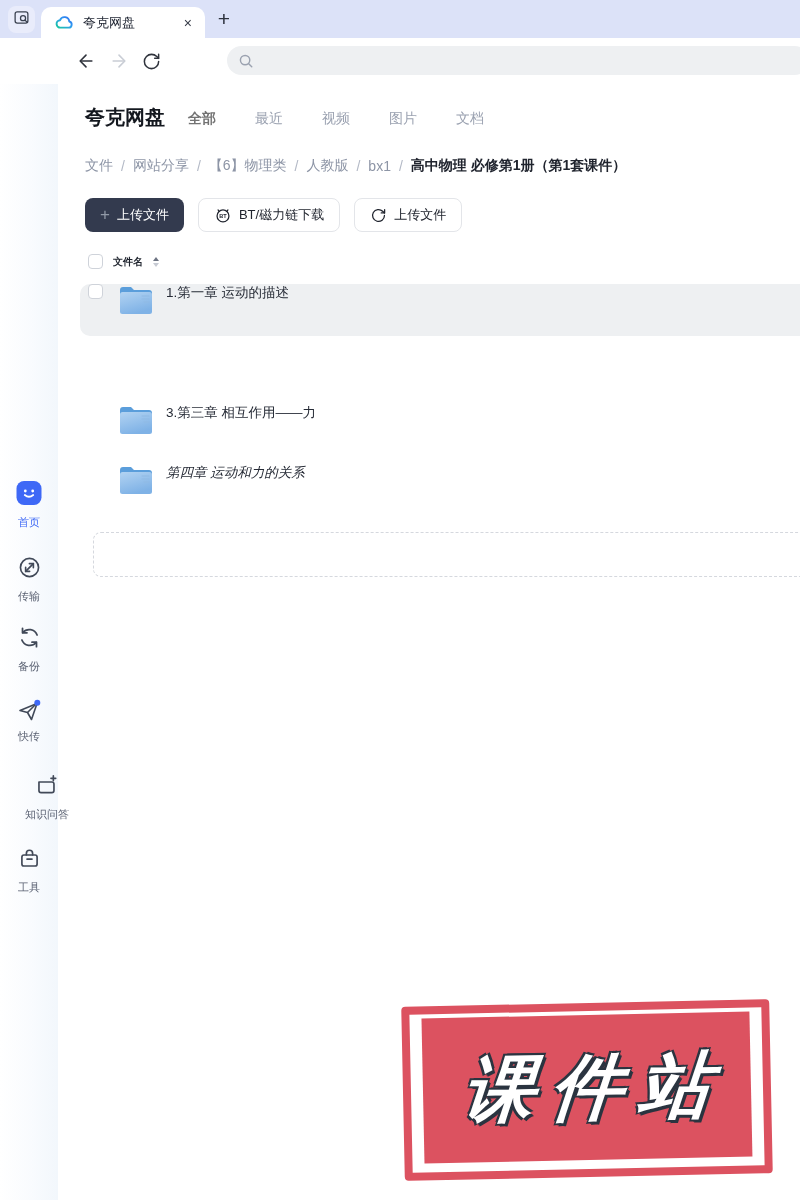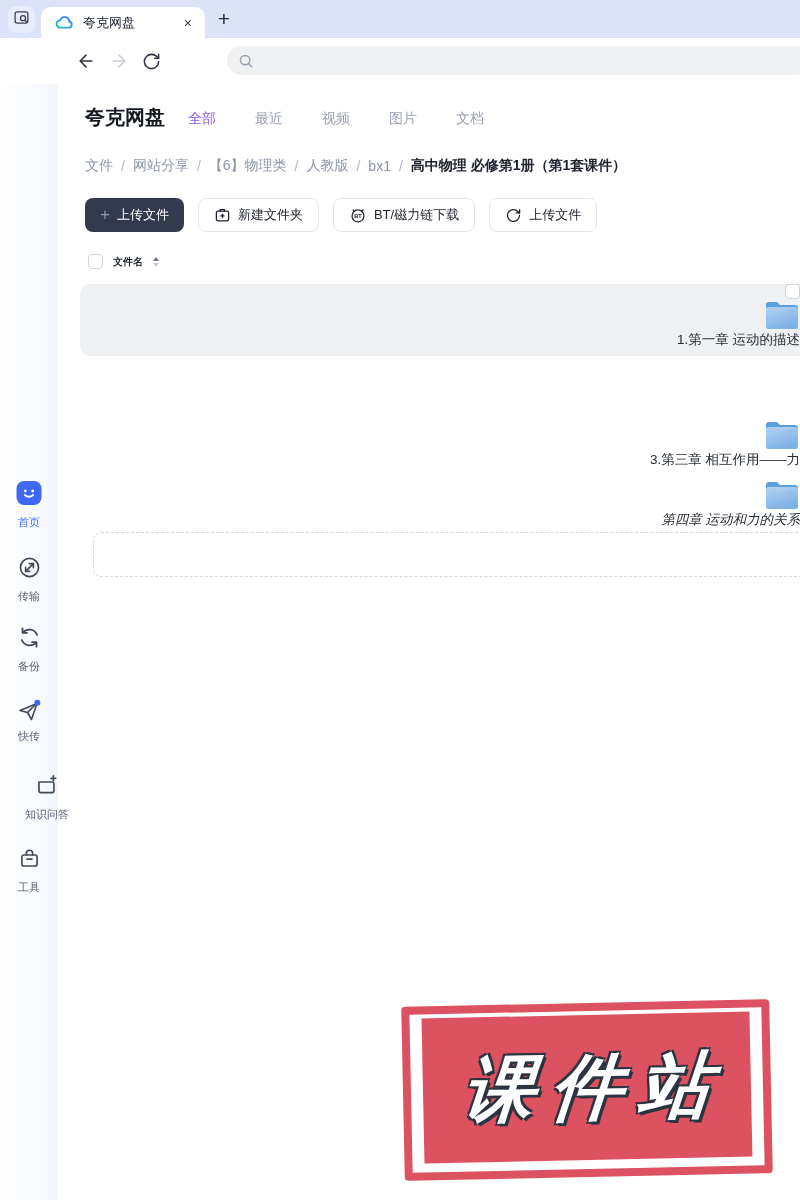--- a/index.html
+++ b/index.html
@@ -36,21 +36,21 @@
     background:linear-gradient(90deg,#ffffff 0%,#f9fbfe 55%,#f2f7fc 100%);}
   .side-item{position:absolute;left:0;width:58px;display:flex;flex-direction:column;align-items:center;gap:5px;cursor:pointer;}
   .side-label{font-size:11px;color:#5a6172;white-space:nowrap;}
   .side-item.active .side-label{color:#3e68f6;}
   .badge-wrap{position:relative;width:26px;height:26px;}
 
   
   .page-title{position:absolute;left:85px;top:104px;font-size:20px;font-weight:bold;color:#14181f;}
   .content-tabs{position:absolute;left:188px;top:110px;display:flex;gap:39px;font-size:14px;}
   .ctab{color:#9aa1b0;cursor:pointer;white-space:nowrap;}
-  .ctab.active{color:#8b5cf6;font-weight:normal;}
+  .ctab.active{color:#737373;font-weight:bold;}
 
   .breadcrumb{position:absolute;left:85px;top:157px;font-size:14px;color:#8d95a6;display:flex;
     align-items:center;white-space:nowrap;}
   .bc-item{cursor:pointer;}
   .bc-sep{margin:0 8px;color:#b3b9c6;}
   .bc-current{color:#20242e;font-weight:bold;}
 
   .toolbar{position:absolute;left:85px;top:198px;display:flex;gap:14px;}
   .btn{height:34px;display:flex;align-items:center;gap:7px;padding:0 15px;border-radius:8px;
     font-size:13px;box-sizing:border-box;cursor:pointer;white-space:nowrap;}
@@ -61,22 +61,22 @@
   .table-head{position:absolute;left:88px;top:254px;display:flex;align-items:center;gap:10px;}
   .checkbox{width:15px;height:15px;border:1.5px solid #cfd3da;border-radius:4px;background:#fff;
     box-sizing:border-box;cursor:pointer;flex:none;}
   .head-label{font-size:10px;color:#1f242e;font-weight:600;}
   .sort-ico{display:inline-flex;flex-direction:column;gap:2px;cursor:pointer;}
   .sort-ico .up{width:0;height:0;border-left:3.5px solid transparent;border-right:3.5px solid transparent;
     border-bottom:4px solid #6d7483;}
   .sort-ico .down{width:0;height:0;border-left:3.5px solid transparent;border-right:3.5px solid transparent;
     border-top:4px solid #c6cad3;}
 
-  .file-row{position:absolute;left:80px;width:720px;height:72px;display:flex;align-items:flex-end;
-    border-radius:10px 0 0 10px;cursor:pointer;flex-direction:column;}
+  .file-row{position:absolute;left:80px;width:720px;height:52px;display:flex;align-items:flex-start;
+    border-radius:10px 0 0 10px;cursor:pointer;}
   .file-row.hl{background:#eef0f2;}
   .file-row .checkbox{margin-left:8px;visibility:hidden;}
   .file-row.hl .checkbox{visibility:visible;}
   .folder-wrap{margin-left:15px;width:36px;height:32px;flex:none;}
   .file-name{margin-left:12px;font-size:13.5px;color:#262b36;}
 
   .dropzone{position:absolute;left:93px;top:532px;width:714px;height:45px;border:1px dashed #d5d8de;
     border-radius:8px;box-sizing:border-box;}
 
   
@@ -243,31 +243,20 @@
     <span class="bc-sep">/</span>
     <span class="bc-item">bx1</span>
     <span class="bc-sep">/</span>
     <span class="bc-current">高中物理 必修第1册（第1套课件）</span>
   </div>
 
   <div class="toolbar">
     <div class="btn btn-dark">
       <span class="plus-glyph">+</span>
       <span>上传文件</span>
-    </div>
-    <div class="btn btn-light">
-      <span style="display:flex;">
-        <svg width="17" height="17" viewBox="0 0 20 20" fill="none" stroke="#20242e" stroke-width="1.5" stroke-linecap="round" stroke-linejoin="round">
-          <rect x="2.8" y="4.8" width="14.4" height="11.6" rx="2"></rect>
-          <path d="M7.2 4.8 v-1.6 h5.2 v1.6"></path>
-          <path d="M10 8.6 v3.8"></path>
-            <path d="M8.1 10.5 h3.8"></path>
-        </svg>
-      </span>
-      <span>新建文件夹</span>
     </div>
     <div class="btn btn-light">
       <span style="display:flex;">
         <svg width="18" height="18" viewBox="0 0 20 20" fill="none" stroke="#20242e" stroke-width="1.4">
           <circle cx="10" cy="11" r="6.6"></circle>
           <path d="M5.8 5.9 L4.5 4.3 M14.2 5.9 L15.5 4.3" stroke-linecap="round"></path>
           <text x="10" y="13.4" font-size="6.2" font-weight="bold" text-anchor="middle" fill="#20242e" stroke="none" font-family="Liberation Sans, sans-serif">BT</text>
         </svg>
       </span>
       <span>BT/磁力链下载</span>

